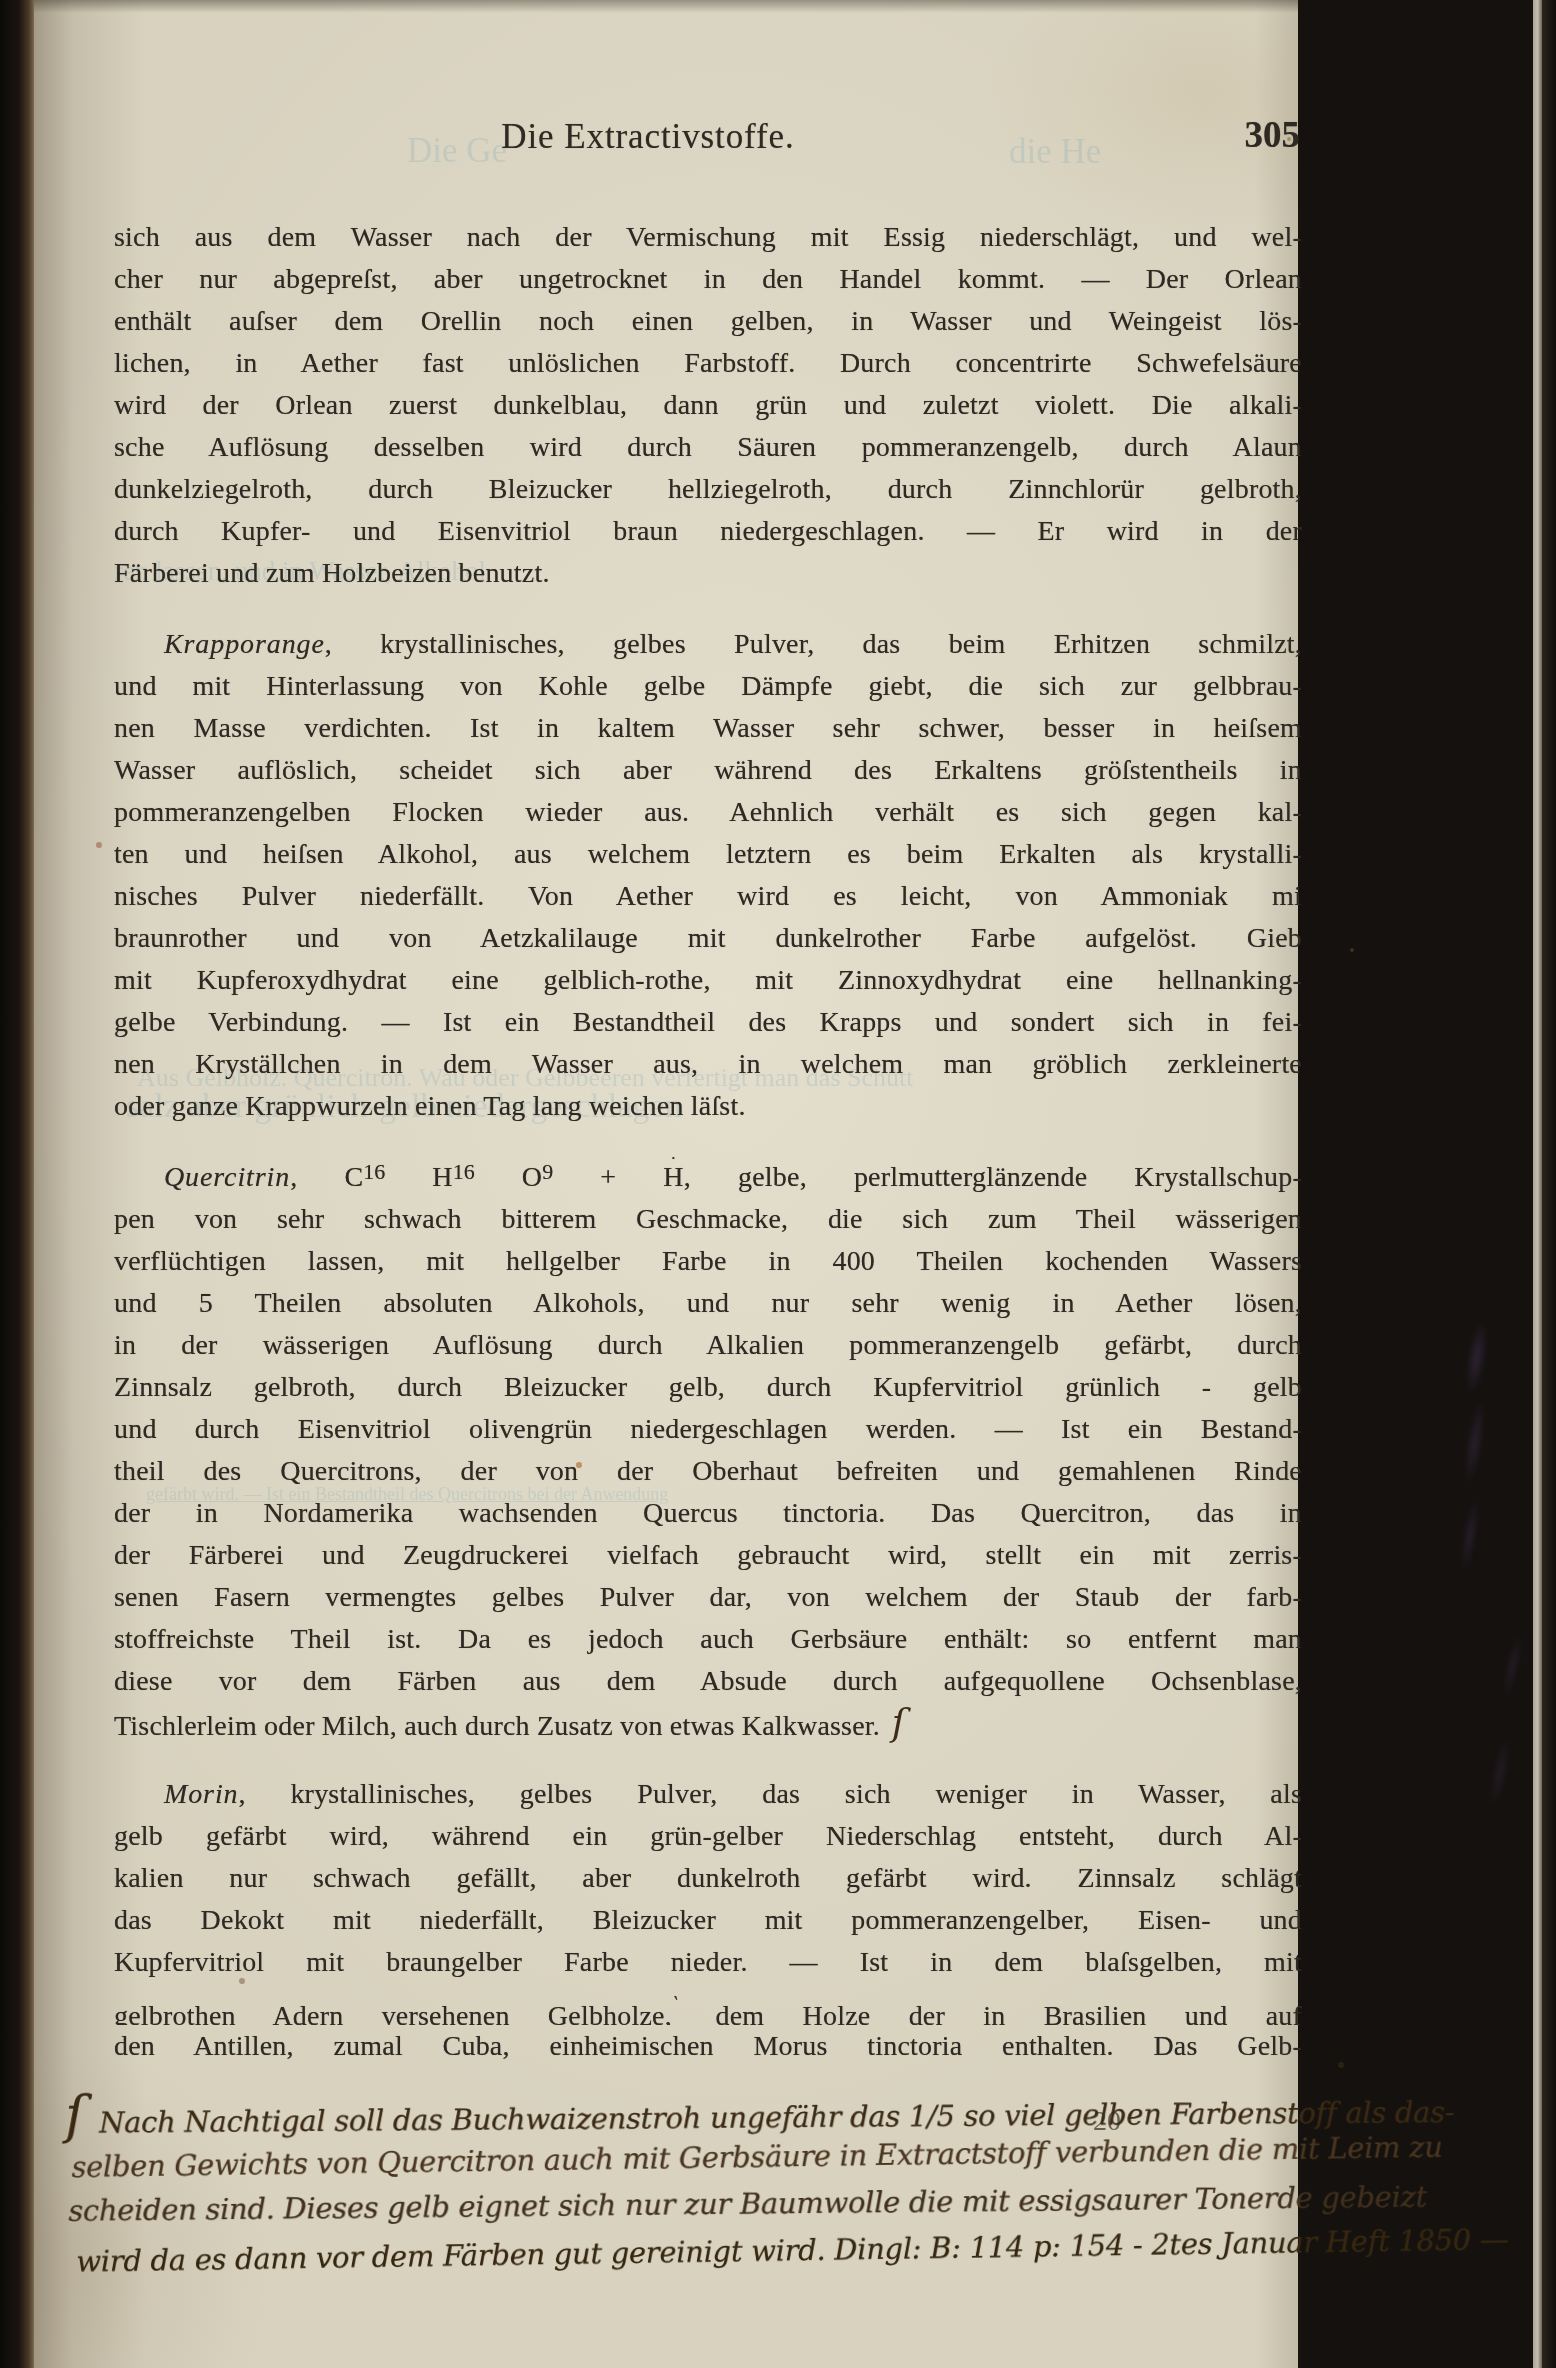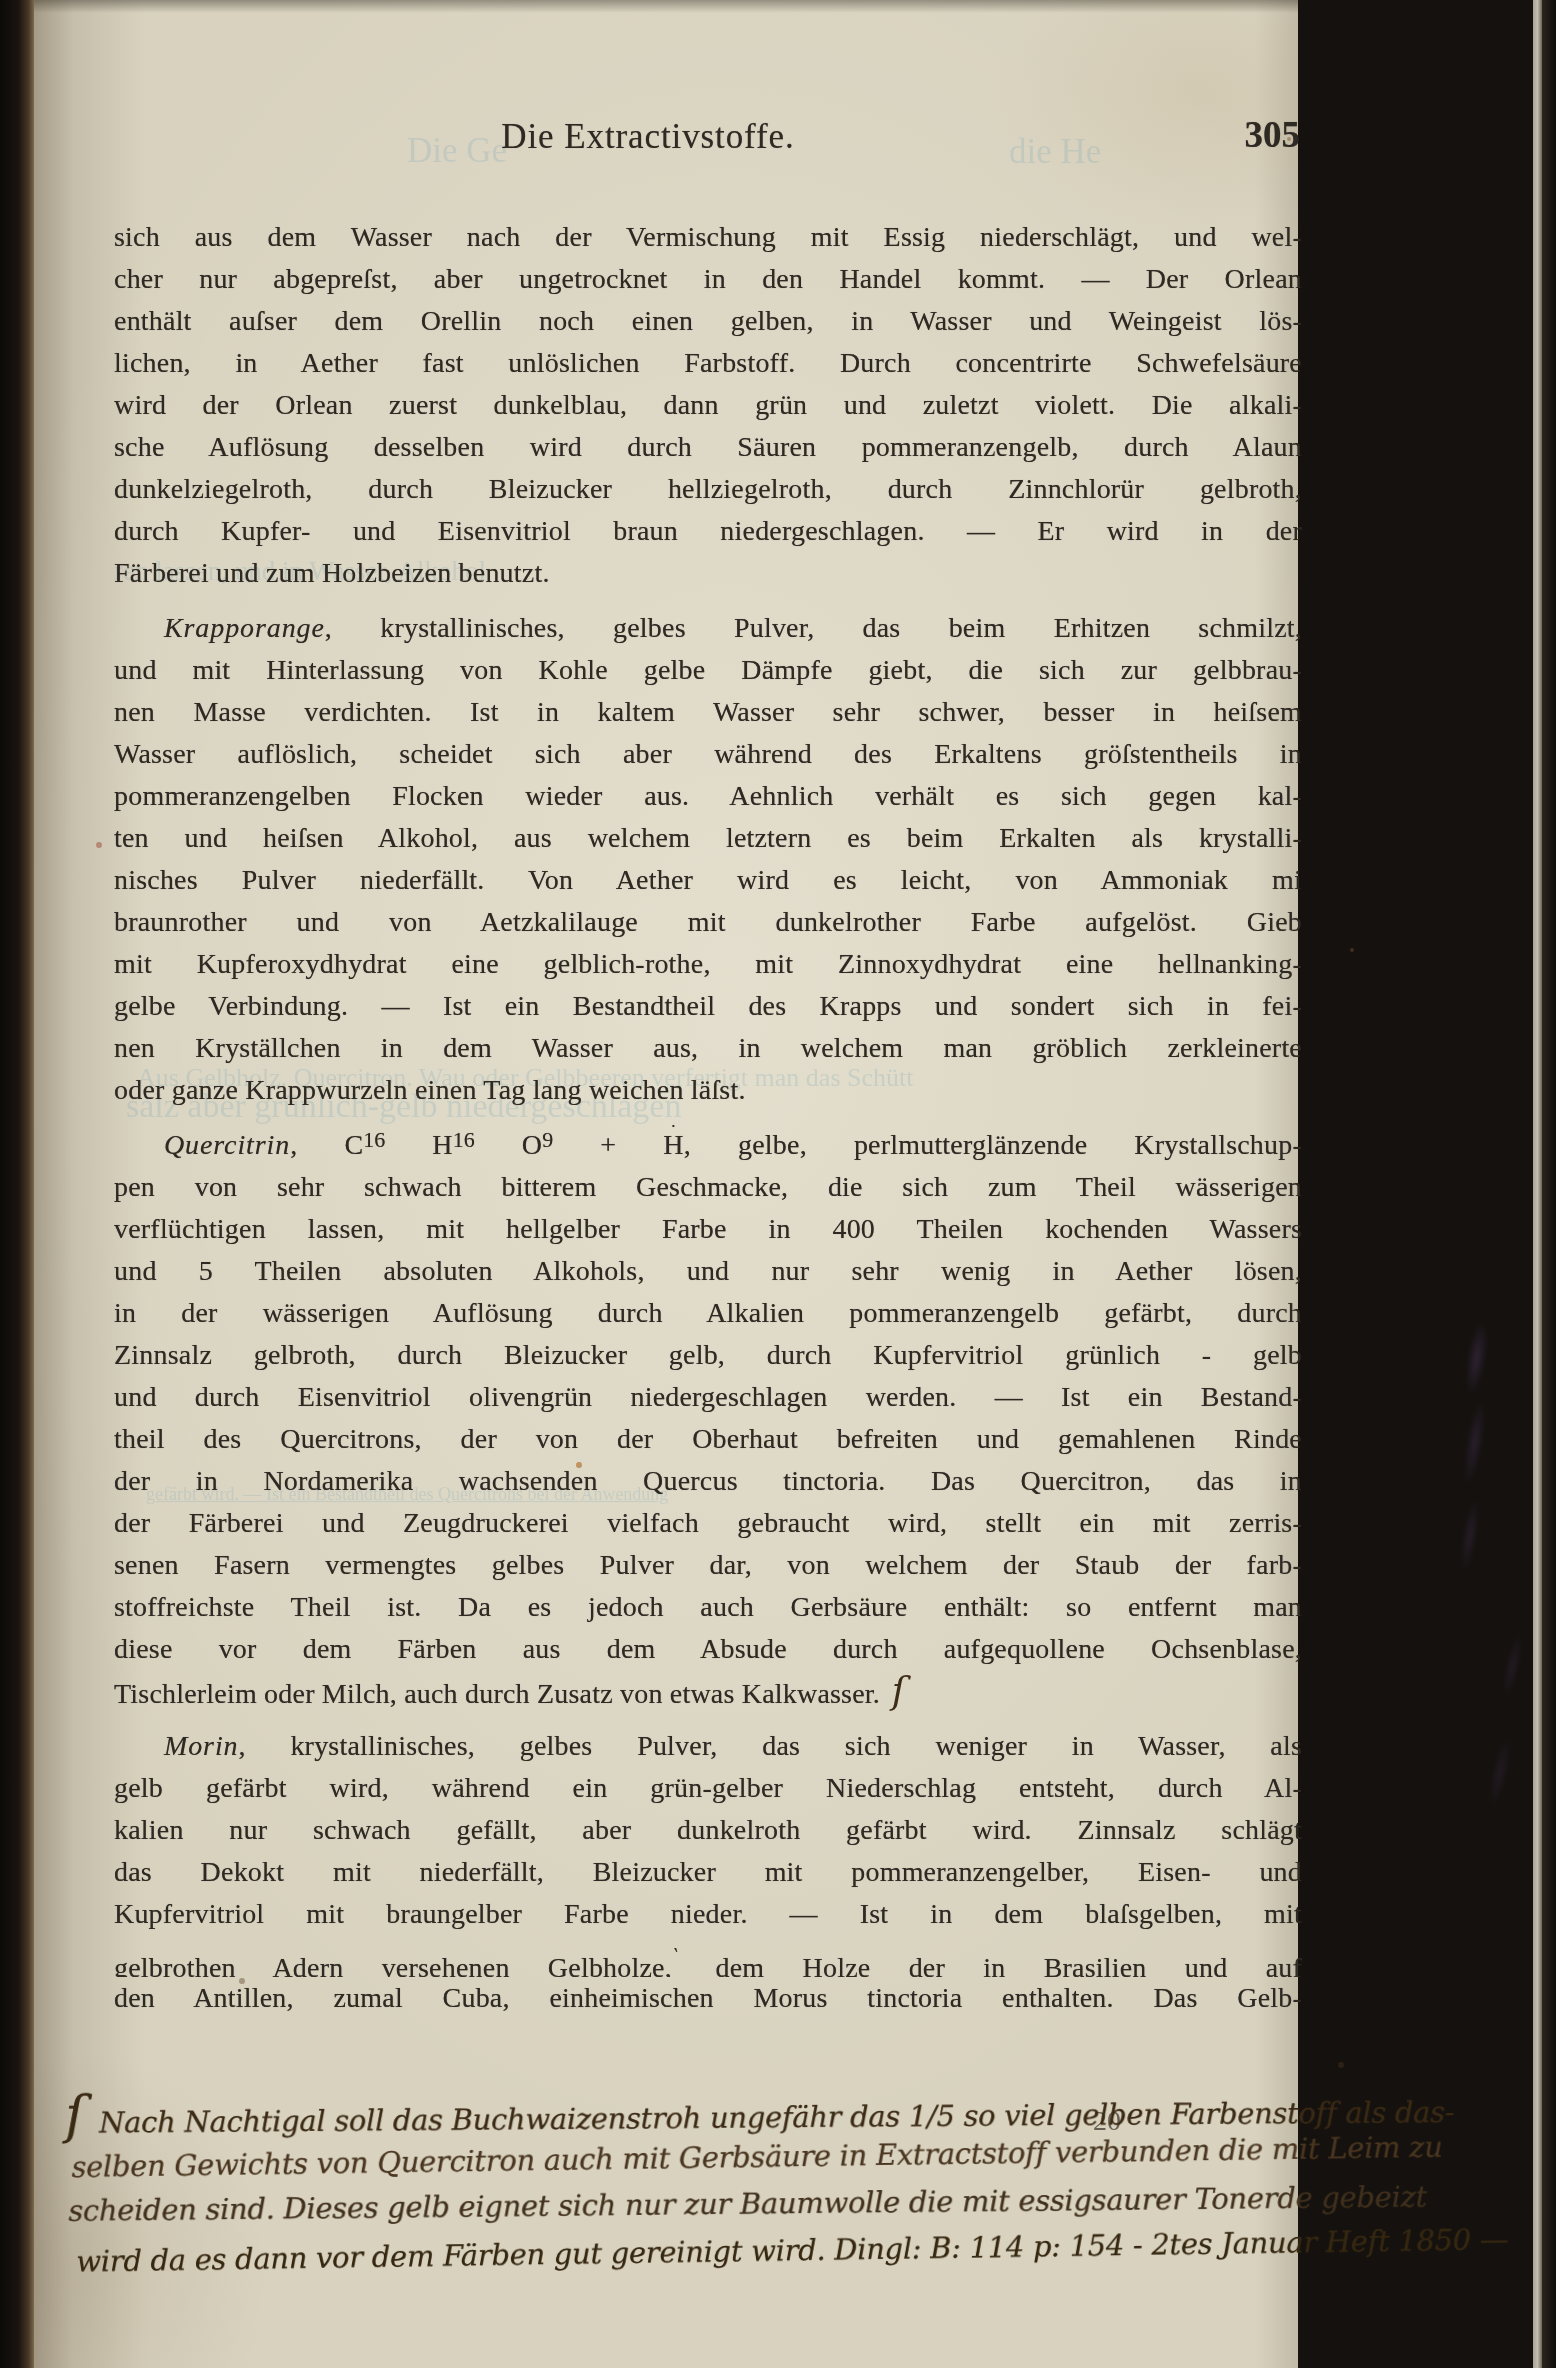--- a/index.html
+++ b/index.html
@@ -21,21 +21,21 @@
   
   .header{position:absolute;left:80px;top:117px;width:1188px;height:48px;}
   .header-title{position:absolute;left:0;right:0;text-align:center;transform:translateX(-60px);
     font-weight:normal;font-size:35px;letter-spacing:0.9px;color:#2e2923;
     text-shadow:0 0 0.9px rgba(46,41,35,.45);}
   .page-number{position:absolute;right:1.9px;top:-3.7px;font-weight:bold;font-size:37px;color:#2e2923;
     text-shadow:0 0 0.9px rgba(46,41,35,.45);}
   
   #textblock{position:absolute;left:80px;top:216px;width:1188px;color:#2e2923;}
   .paragraph{margin:0;}
-  .paragraph + .paragraph{margin-top:13px;}
+  .paragraph + .paragraph{margin-top:29px;}
   .line{height:42px;line-height:42px;font-size:28px;letter-spacing:0.2px;
     text-align:justify;text-align-last:justify;overflow:hidden;white-space:nowrap;
     text-shadow:0 0 0.7px rgba(46,41,35,.55);}
   .line.last{text-align-last:left;}
   .line.indent{padding-left:50px;}
   .seg-i{font-style:italic;letter-spacing:0.9px;}
   .line sup{font-size:22px;line-height:0;vertical-align:7.5px;letter-spacing:0;}
   .dotwrap{position:relative;display:inline-block;}
   .dotwrap .hdot{position:absolute;left:50%;top:-13px;transform:translateX(-50%);font-size:18.6px;}
   .seg-hand{font-family:"DejaVu Serif",serif;font-style:italic;color:#3e2d16;font-size:37px;

